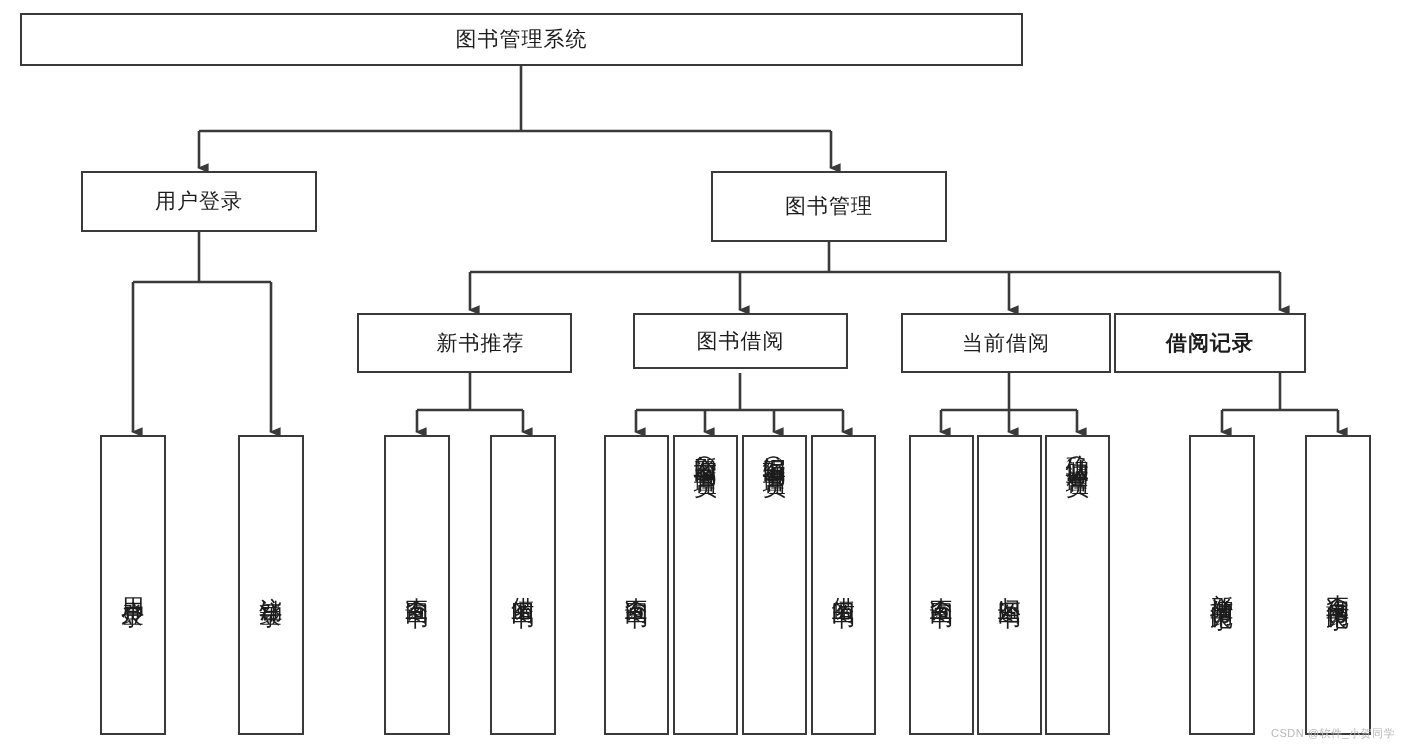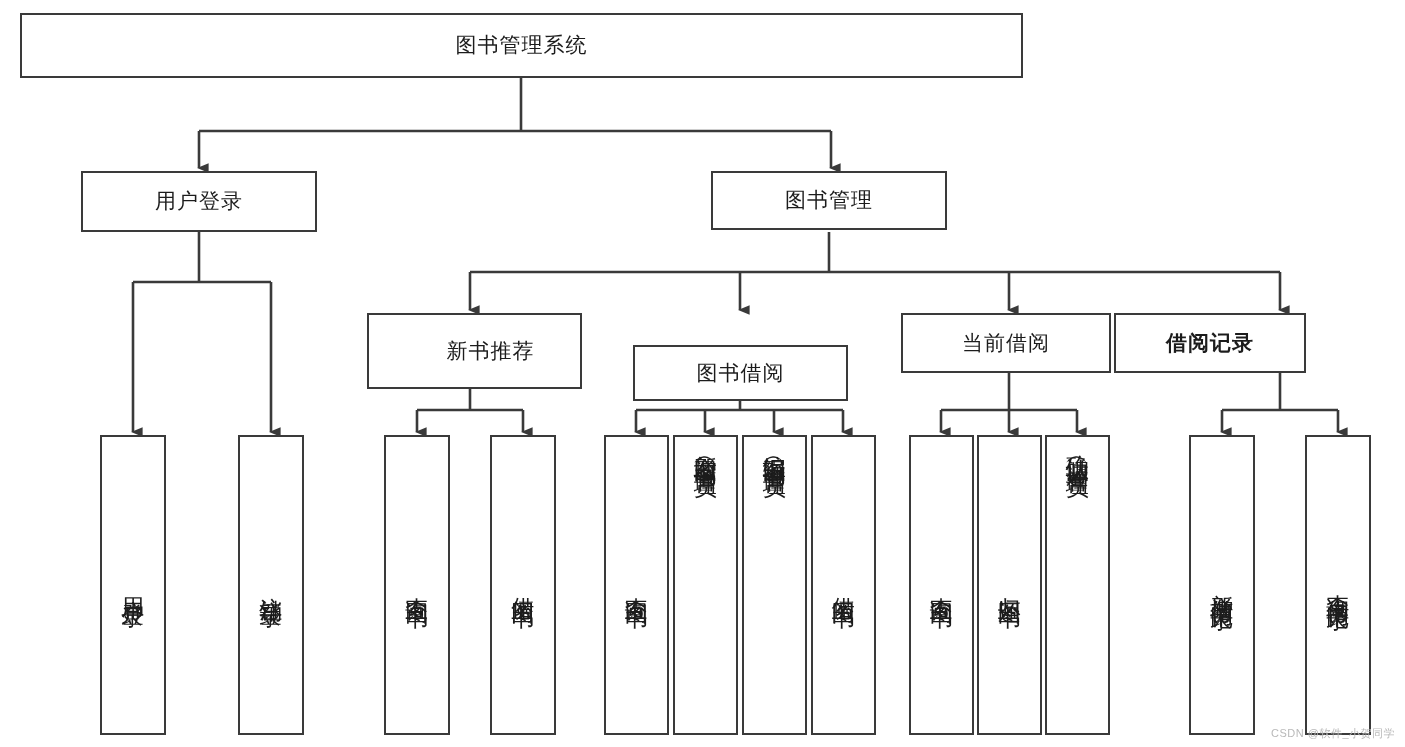--- a/index.html
+++ b/index.html
@@ -116,37 +116,37 @@
       <path d="M1009,410 L1009,432" marker-end="url(#arw)"></path>
       <path d="M1077,410 L1077,432" marker-end="url(#arw)"></path>
 
       <path d="M1280,373 L1280,410"></path>
       <path d="M1222,410 L1338,410"></path>
       <path d="M1222,410 L1222,432" marker-end="url(#arw)"></path>
       <path d="M1338,410 L1338,432" marker-end="url(#arw)"></path>
     </g>
   </svg>
 
-  <div class="node h-node" style="left:20px;top:13px;width:1003px;height:65px;">
+  <div class="node h-node" style="left:20px;top:13px;width:1003px;height:53px;">
     <span class="node-label">图书管理系统</span>
   </div>
 
   <div class="node h-node" style="left:81px;top:171px;width:236px;height:61px;">
     <span class="node-label">用户登录</span>
   </div>
 
-  <div class="node h-node" style="left:711px;top:171px;width:236px;height:59px;">
+  <div class="node h-node" style="left:711px;top:171px;width:236px;height:71px;">
     <span class="node-label">图书管理</span>
   </div>
 
-  <div class="node h-node" style="left:367px;top:313px;width:215px;height:76px;padding-left:32px;">
+  <div class="node h-node" style="left:357px;top:313px;width:215px;height:60px;padding-left:32px;">
     <span class="node-label">新书推荐</span>
   </div>
 
-  <div class="node h-node" style="left:633px;top:313px;width:215px;height:56px;margin-top:32px;">
+  <div class="node h-node" style="left:633px;top:313px;width:215px;height:56px;">
     <span class="node-label">图书借阅</span>
   </div>
 
   <div class="node h-node" style="left:901px;top:313px;width:210px;height:60px;">
     <span class="node-label">当前借阅</span>
   </div>
 
   <div class="node h-node" style="left:1114px;top:313px;width:192px;height:60px;font-weight:bold;">
     <span class="node-label">借阅记录</span>
   </div>

